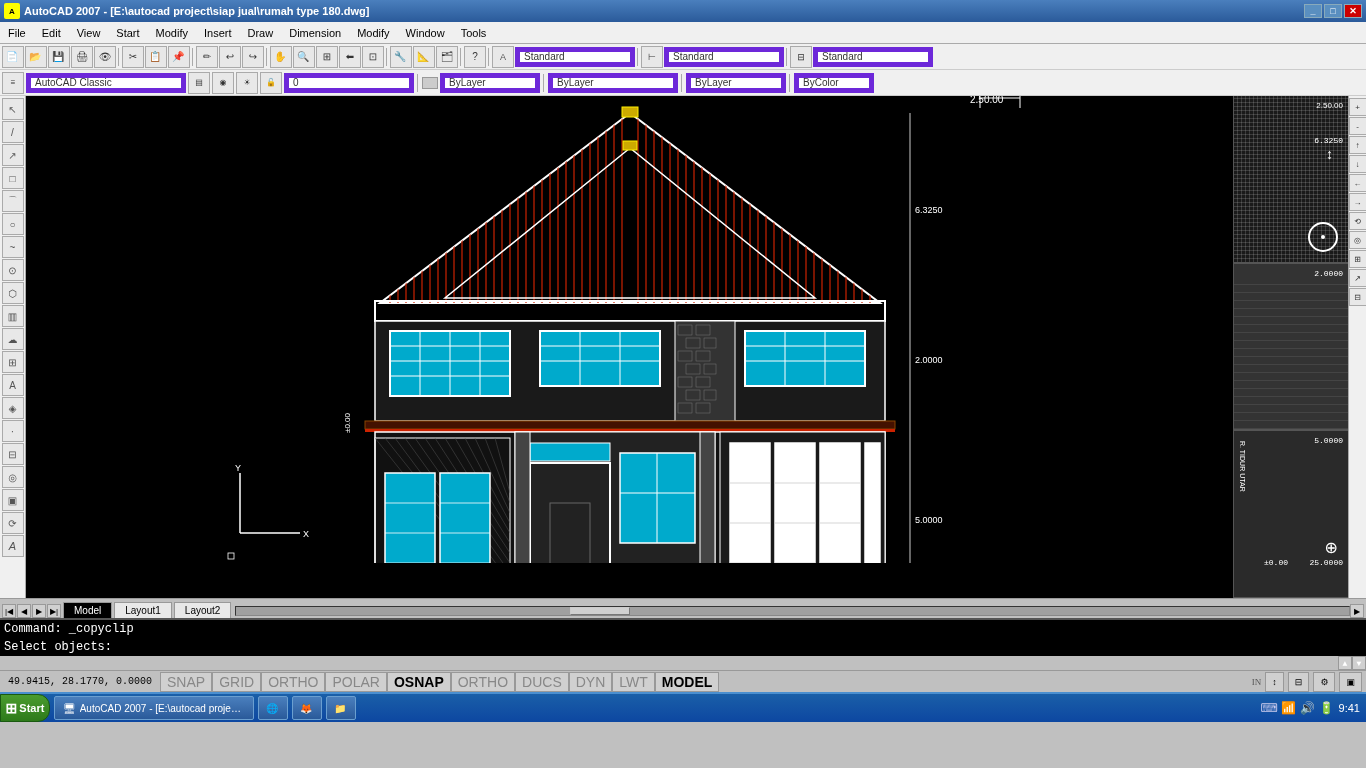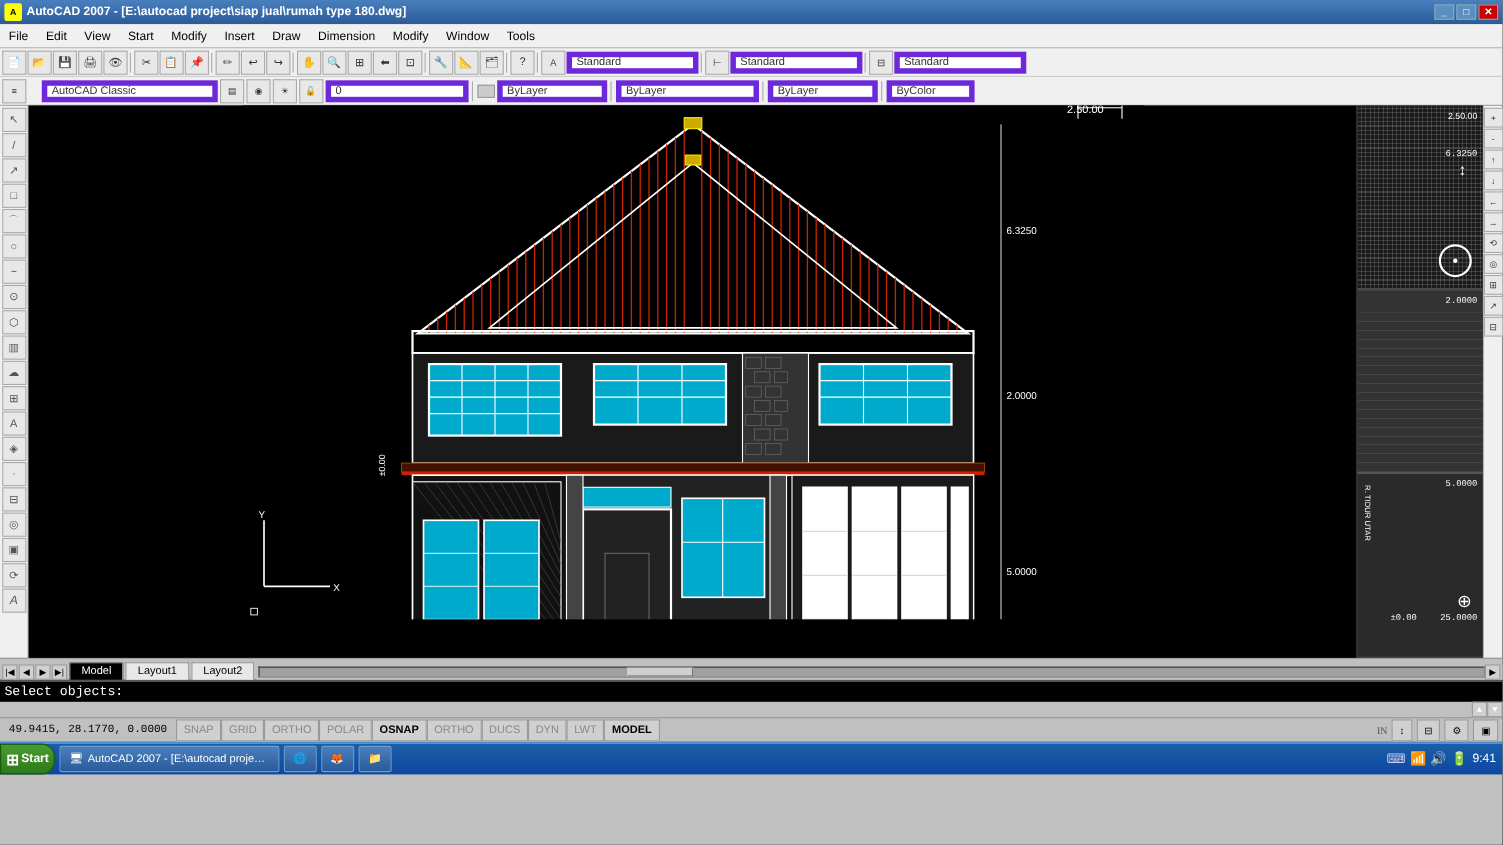--- a/index.html
+++ b/index.html
@@ -110,21 +110,21 @@
     .cmd-scroll { width: 14px; height: 14px; background: #d0d0d0; border: 1px solid #999; display: flex; align-items: center; justify-content: center; font-size: 8px; cursor: pointer; }
 
     
     #statusbar {
       width: 100%; height: 22px; background: #c0c0c0; display: flex; align-items: center;
       border-top: 1px solid #999; font-size: 10px; gap: 0;
     }
     #coords { padding: 0 8px; min-width: 140px; font-family: 'Courier New', monospace; }
     .status-btn {
       padding: 1px 6px; height: 20px; background: #d0d0d0; border: 1px solid #999;
-      font-size: 10px; cursor: pointer; display: flex; align-items: center;
+      font-size: 14px; cursor: pointer; display: flex; align-items: center;
     }
     .status-btn.inactive { color: #888; }
     .status-btn.active { color: #000; font-weight: bold; }
 
     
     #taskbar {
       width: 100%; height: 30px; background: linear-gradient(to bottom, #1a5fa8, #0d47a1);
       display: flex; align-items: center; border-top: 2px solid #4a8fd0;
     }
     #start-btn {
@@ -211,21 +211,21 @@
   <div class="tb-sep"></div>
   <div class="tb-btn" style="font-size:9px;">⊢</div>
   <div class="tb-dropdown" style="width:120px;">Standard</div>
   <div class="tb-sep"></div>
   <div class="tb-btn" style="font-size:9px;">⊟</div>
   <div class="tb-dropdown" style="width:120px;">Standard</div>
 </div>
 
 <div id="layertoolbar">
   <div class="tb-btn" style="font-size:8px;">≡</div>
-  <div class="tb-dropdown" style="width:160px;margin-left:12px;">AutoCAD Classic</div>
+  <div class="tb-dropdown" style="width:160px;">AutoCAD Classic</div>
   <div class="tb-btn" style="font-size:8px;">▤</div>
   <div class="tb-btn" style="font-size:8px;">◉</div>
   <div class="tb-btn" style="font-size:8px;">☀</div>
   <div class="tb-btn" style="font-size:8px;">🔓</div>
   <div class="tb-dropdown" style="width:130px;">0</div>
   <div class="tb-sep"></div>
   <div class="tb-btn" style="background:#ccc; width:16px; height:12px; border:1px solid #999; font-size:7px;"></div>
   <div class="tb-dropdown" style="width:100px;">ByLayer</div>
   <div class="tb-sep"></div>
   <div class="tb-dropdown" style="width:130px;">ByLayer</div>
@@ -570,20 +570,21 @@
 
   <div style="flex:1; height:14px; background:#c0c0c0; display:flex; align-items:center; padding:0 2px;">
     <div style="flex:1; height:10px; background:#a0a0a0; border:1px inset #888; position:relative;">
       <div style="width:60px; height:100%; background:#d0d0d0; border:1px outset #ccc; position:absolute; left:30%;"></div>
     </div>
     <div class="scroll-btn">▶</div>
   </div>
 </div>
 
 <div id="command-area">
+  <div id="command-line1">Command: _copyclip</div>
   <div id="command-line2">Select objects:</div>
   <div id="command-input-area">
     <div class="cmd-scroll">▲</div>
     <div class="cmd-scroll">▼</div>
   </div>
 </div>
 
 <div id="statusbar">
   <div id="coords">49.9415, 28.1770, 0.0000</div>
   <div class="status-btn inactive">SNAP</div>

